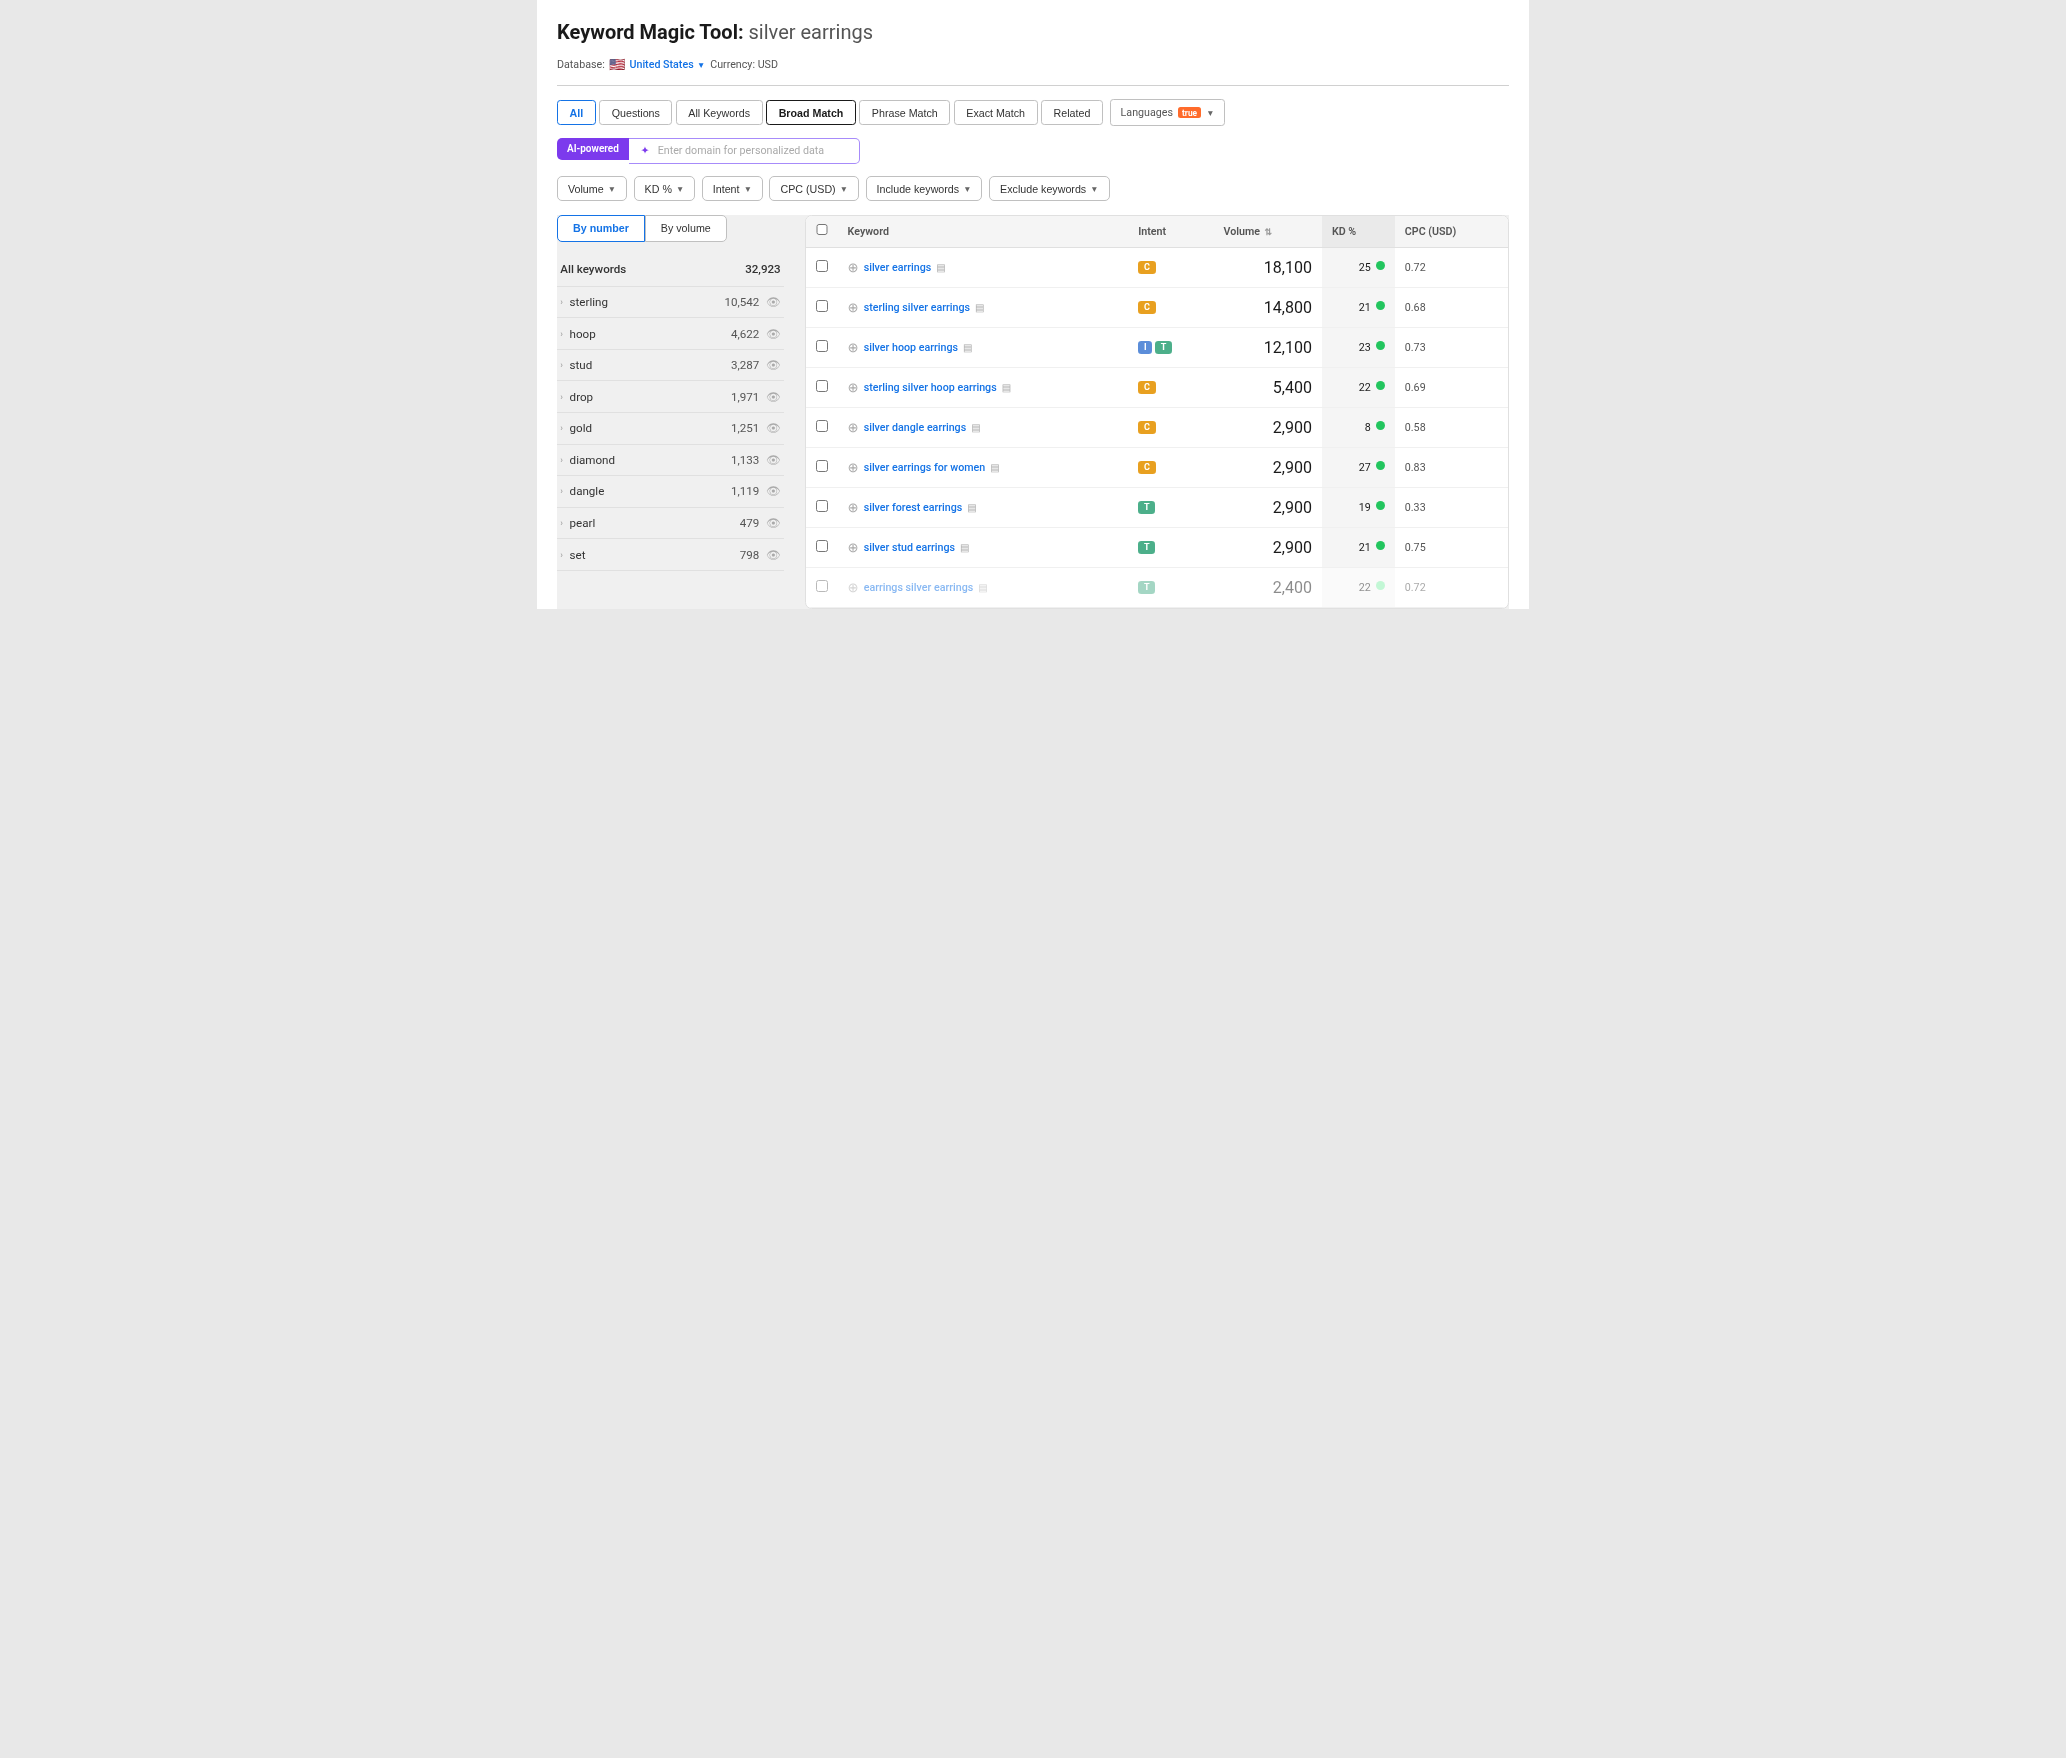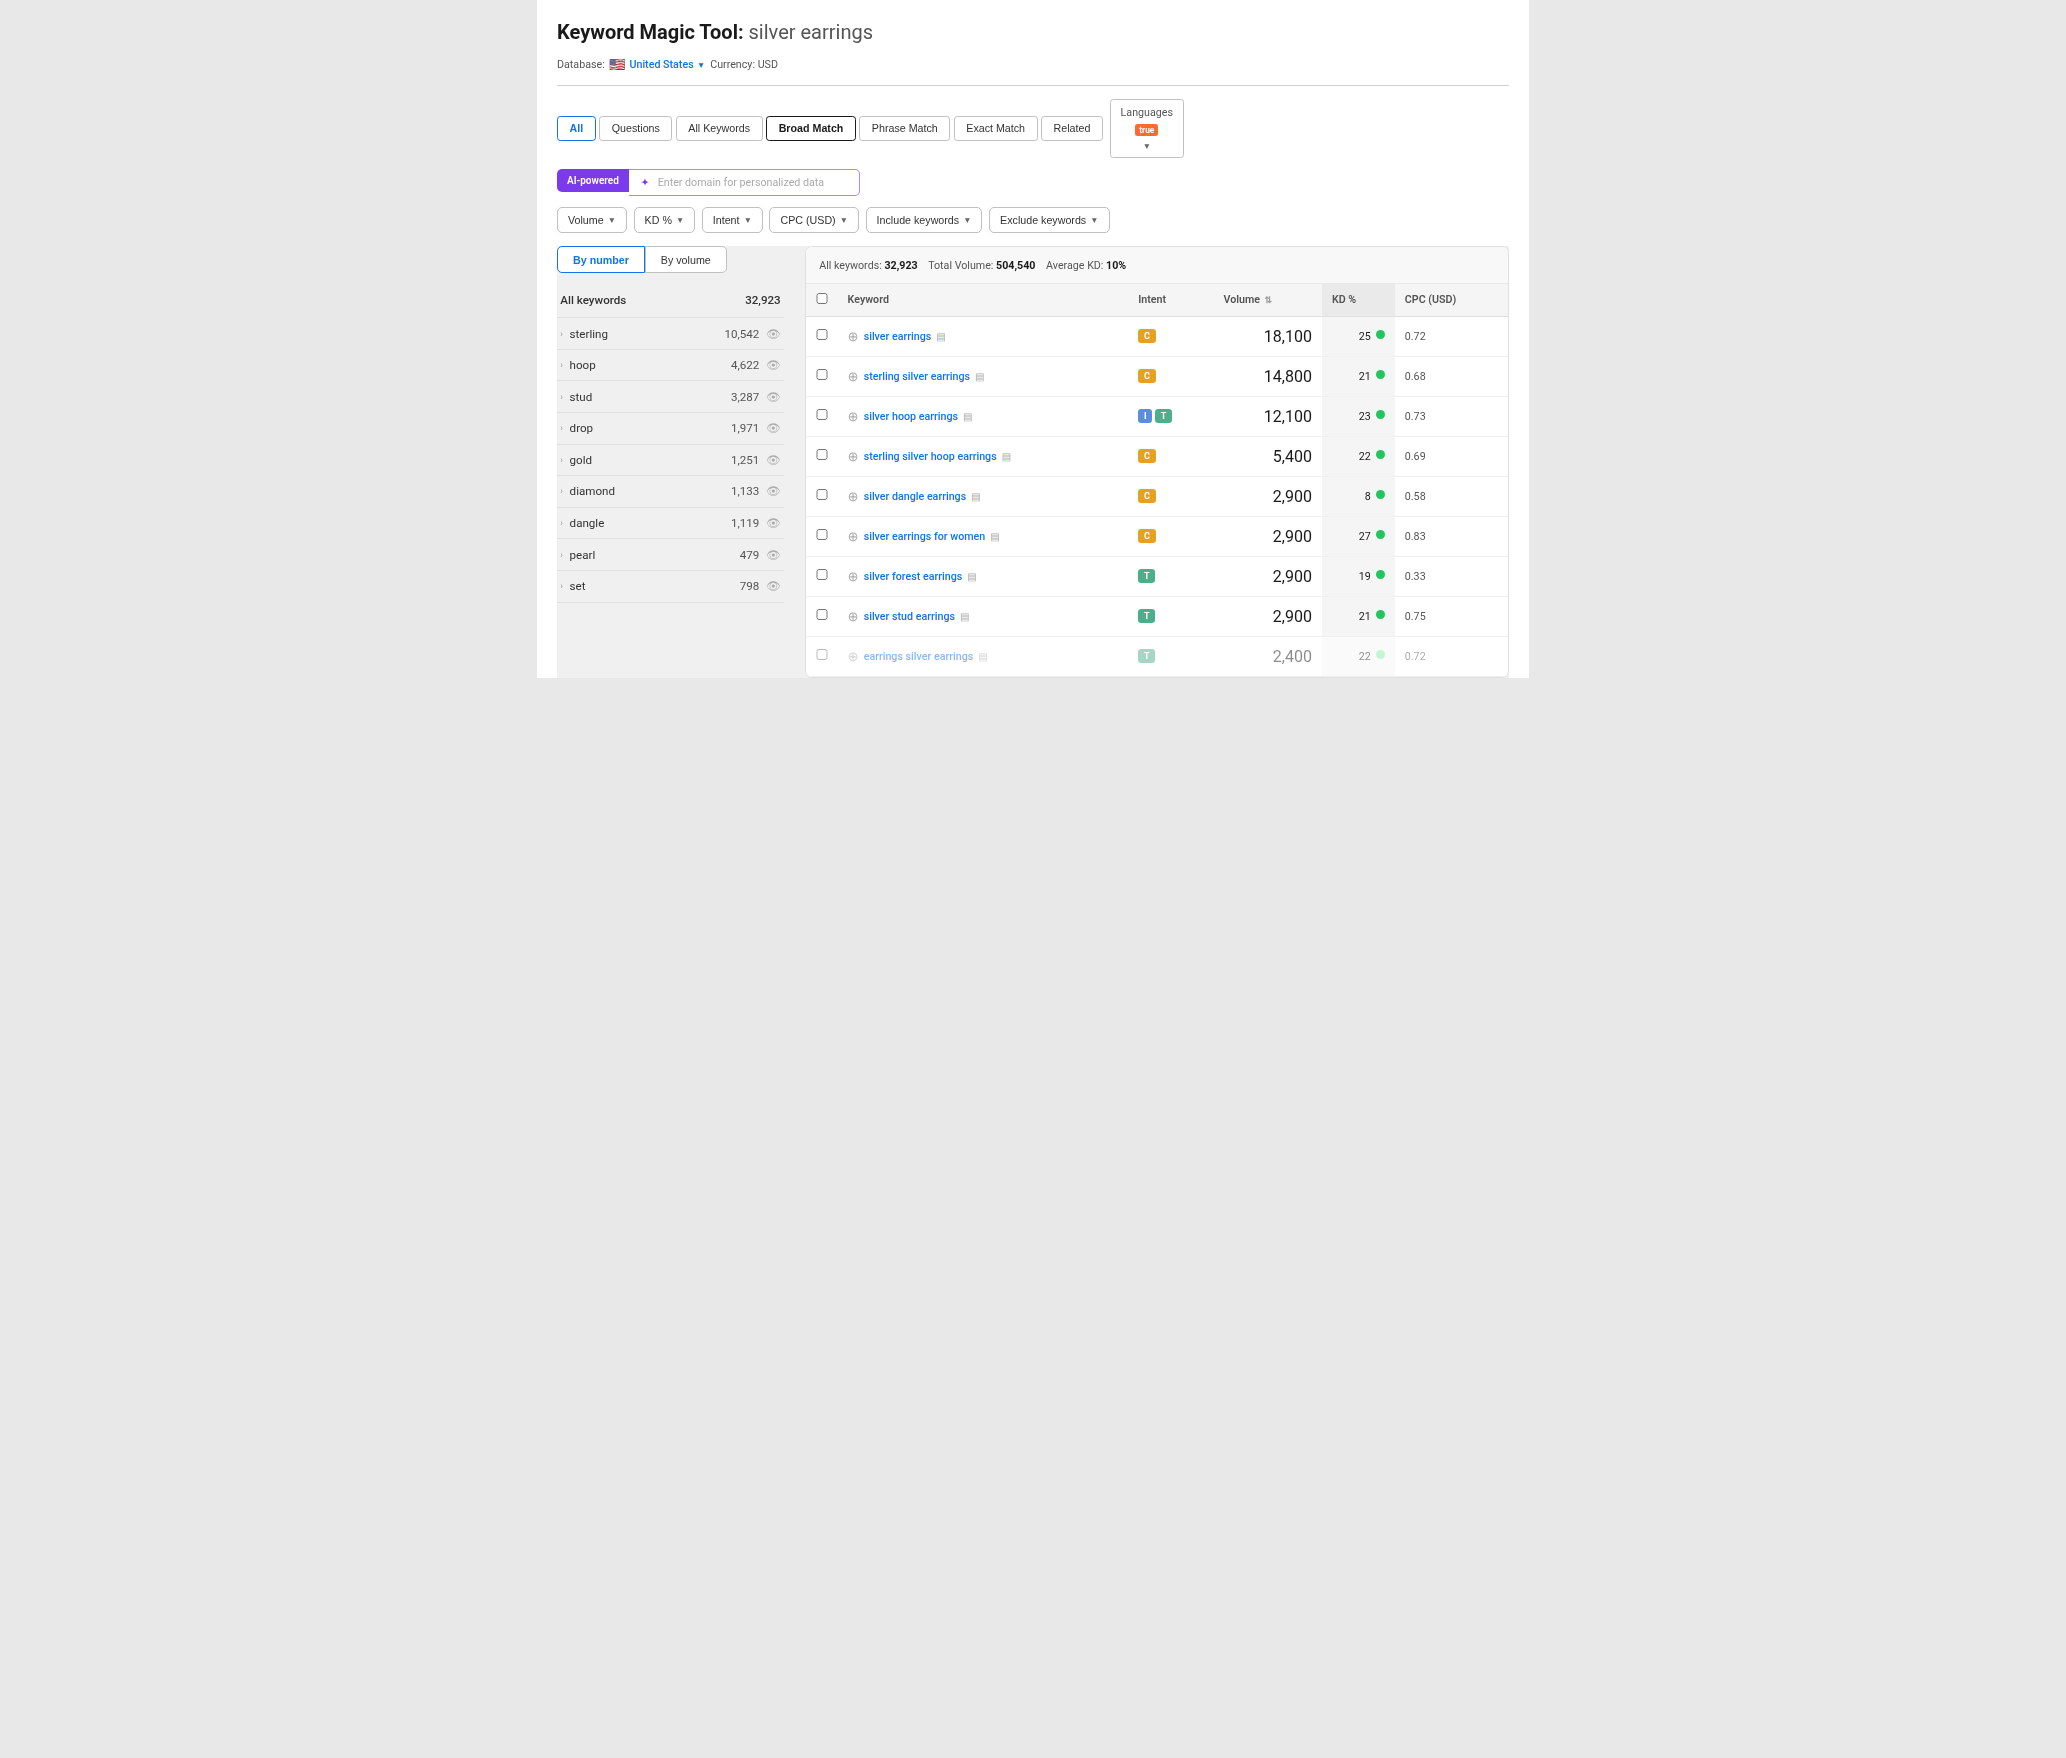--- a/index.html
+++ b/index.html
@@ -89,21 +89,20 @@
       align-items: center;
       gap: 5px;
       padding: 5.8px 10px;
       border: 0.8px solid #c0c0c0;
       border-radius: 3.3px;
       background: #fff;
       cursor: pointer;
       font-size: 10.7px;
       color: #555;
       margin-left: 3.3px;
-      flex-direction: column;
     }
     .beta-badge {
       background: #ff6b2b;
       color: #fff;
       font-size: 8.3px;
       font-weight: 700;
       padding: 0.8px 4.1px;
       border-radius: 2.5px;
     }
     .ai-row {
@@ -496,30 +495,20 @@
           </div>
           <div class="sidebar-item-right">
             <span>798</span>
             <span class="eye-icon">👁</span>
           </div>
         </li>
       </ul>
     </div>
 
     <div class="table-section">
-      <div class="stats-row">
-        <span>All keywords:</span>
-        <strong>32,923</strong>
-        &nbsp;&nbsp;
-        <span>Total Volume:</span>
-        <strong>504,540</strong>
-        &nbsp;&nbsp;
-        <span>Average KD:</span>
-        <strong>10%</strong>
-      </div>
       <div class="table-wrap">
         <table>
           <thead>
             <tr>
               <th class="checkbox-col">
                 <input type="checkbox" style="">
               </th>
               <th>
                 <span>Keyword</span>
               </th>

